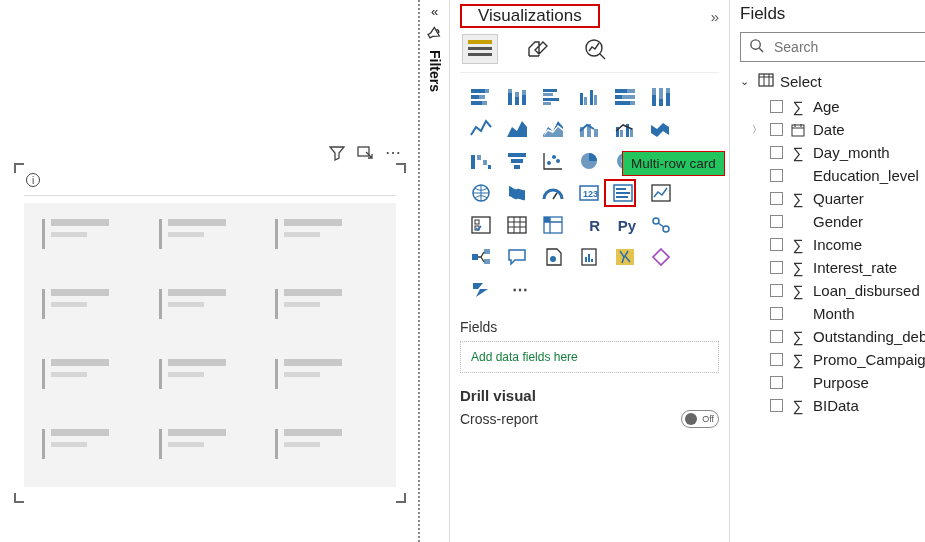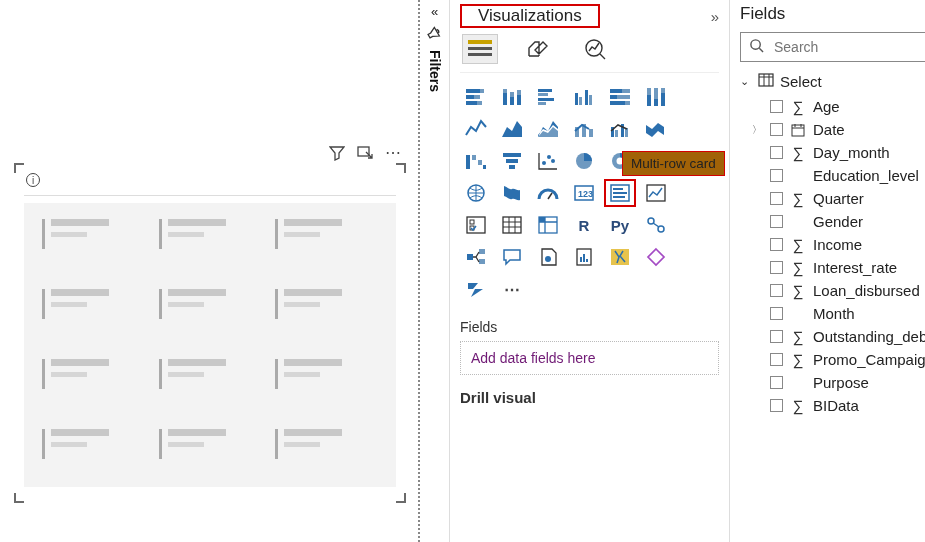--- a/index.html
+++ b/index.html
@@ -33,28 +33,28 @@
   .pane-head{display:flex;align-items:center;justify-content:space-between;padding:2px 0 2px 0;}
   .pane-head h3{margin:0;font-size:17px;font-weight:400;color:#222;}
   .redbox{border:2px solid #d40000;padding:0 16px;}
   .dexp{font-size:15px;color:#555;cursor:pointer;}
   .subh{font-size:13px;color:#333;padding:4px 0;}
   .modebar{display:flex;gap:22px;align-items:center;border-bottom:1px solid #eee;padding:4px 0 8px 2px;}
   .modebox{width:36px;height:30px;display:flex;align-items:center;justify-content:center;cursor:pointer;color:#333;}
   .modebox.active{background:#eee;border:1px solid #ccc;}
   .modebox.active svg rect.top{fill:#c7a100;}
   .viz-grid{display:grid;grid-template-columns:repeat(6,32px);gap:4px 4px;margin-top:10px;position:relative;}
-  .vg{width:32px;height:28px;display:flex;align-items:center;justify-content:center;cursor:pointer;color:#2b4b7a;font-size:12px;font-weight:700;}
+  .vg{width:32px;height:28px;display:flex;align-items:center;justify-content:flex-end;cursor:pointer;color:#2b4b7a;font-size:12px;font-weight:700;}
   .vg svg{width:22px;height:20px;}
   .vg.sel{border:2px solid #d40000;}
-  .tooltip{position:absolute;left:162px;top:68px;background:#a16207;border:1px solid #d40000;padding:4px 8px;font-size:13.5px;color:#222;white-space:nowrap;pointer-events:none;z-index:5;}
+  .tooltip{position:absolute;left:162px;top:68px;background:#22c55e;border:1px solid #d40000;padding:4px 8px;font-size:13.5px;color:#222;white-space:nowrap;pointer-events:none;z-index:5;}
   .vg .r{font-size:15px;font-weight:700;color:#2b4b7a;}
   .dots3{font-size:16px;color:#444;}
   .section-lbl{margin-top:16px;font-size:14px;color:#333;}
-  .drop{margin-top:6px;border:1px dotted #bbb;padding:8px 10px;font-size:14px;color:#701a75;}
+  .drop{margin-top:6px;border:1px dotted #bbb;padding:8px 10px;font-size:12px;color:#15803d;}
   .drill-lbl{margin-top:14px;font-size:15px;font-weight:600;color:#333;}
   .cr-row{display:flex;align-items:center;justify-content:space-between;margin-top:6px;font-size:14px;color:#333;}
   .toggle{width:38px;height:18px;border:1px solid #888;border-radius:9px;position:relative;font-size:9px;display:flex;align-items:center;justify-content:flex-start;padding:0 4px;color:#555;cursor:pointer;}
   .toggle .knob{position:absolute;left:3px;top:2px;width:12px;height:12px;border-radius:50%;background:#666;}
   .toggle .txt{position:absolute;right:4px;}
   
   .fields{flex:1;padding:2px 10px 0 10px;}
   .srch{margin-top:6px;border:1px solid #888;height:30px;display:flex;align-items:center;padding:0 8px;gap:8px;}
   .srch input{border:none;outline:none;flex:1;font-size:14px;}
   .tree{margin-top:10px;}
@@ -484,20 +484,27 @@
           </svg>
         </div>
       <div class="vg">
           <span class="dots3">⋯</span>
         </div>
     </div>
 
     <div class="section-lbl">Fields</div>
     <div class="drop">Add data fields here</div>
     <div class="drill-lbl">Drill visual</div>
+    <div class="cr-row">
+      <span>Cross-report</span>
+      <div class="toggle">
+        <div class="knob"></div>
+          <span class="txt">Off</span>
+      </div>
+    </div>
   </div>
 
   <div class="fields">
     <div class="pane-head">
       <h3>Fields</h3>
 
     </div>
     <div class="srch">
       <span>
         <svg width="15" height="15" viewBox="0 0 16 16">

